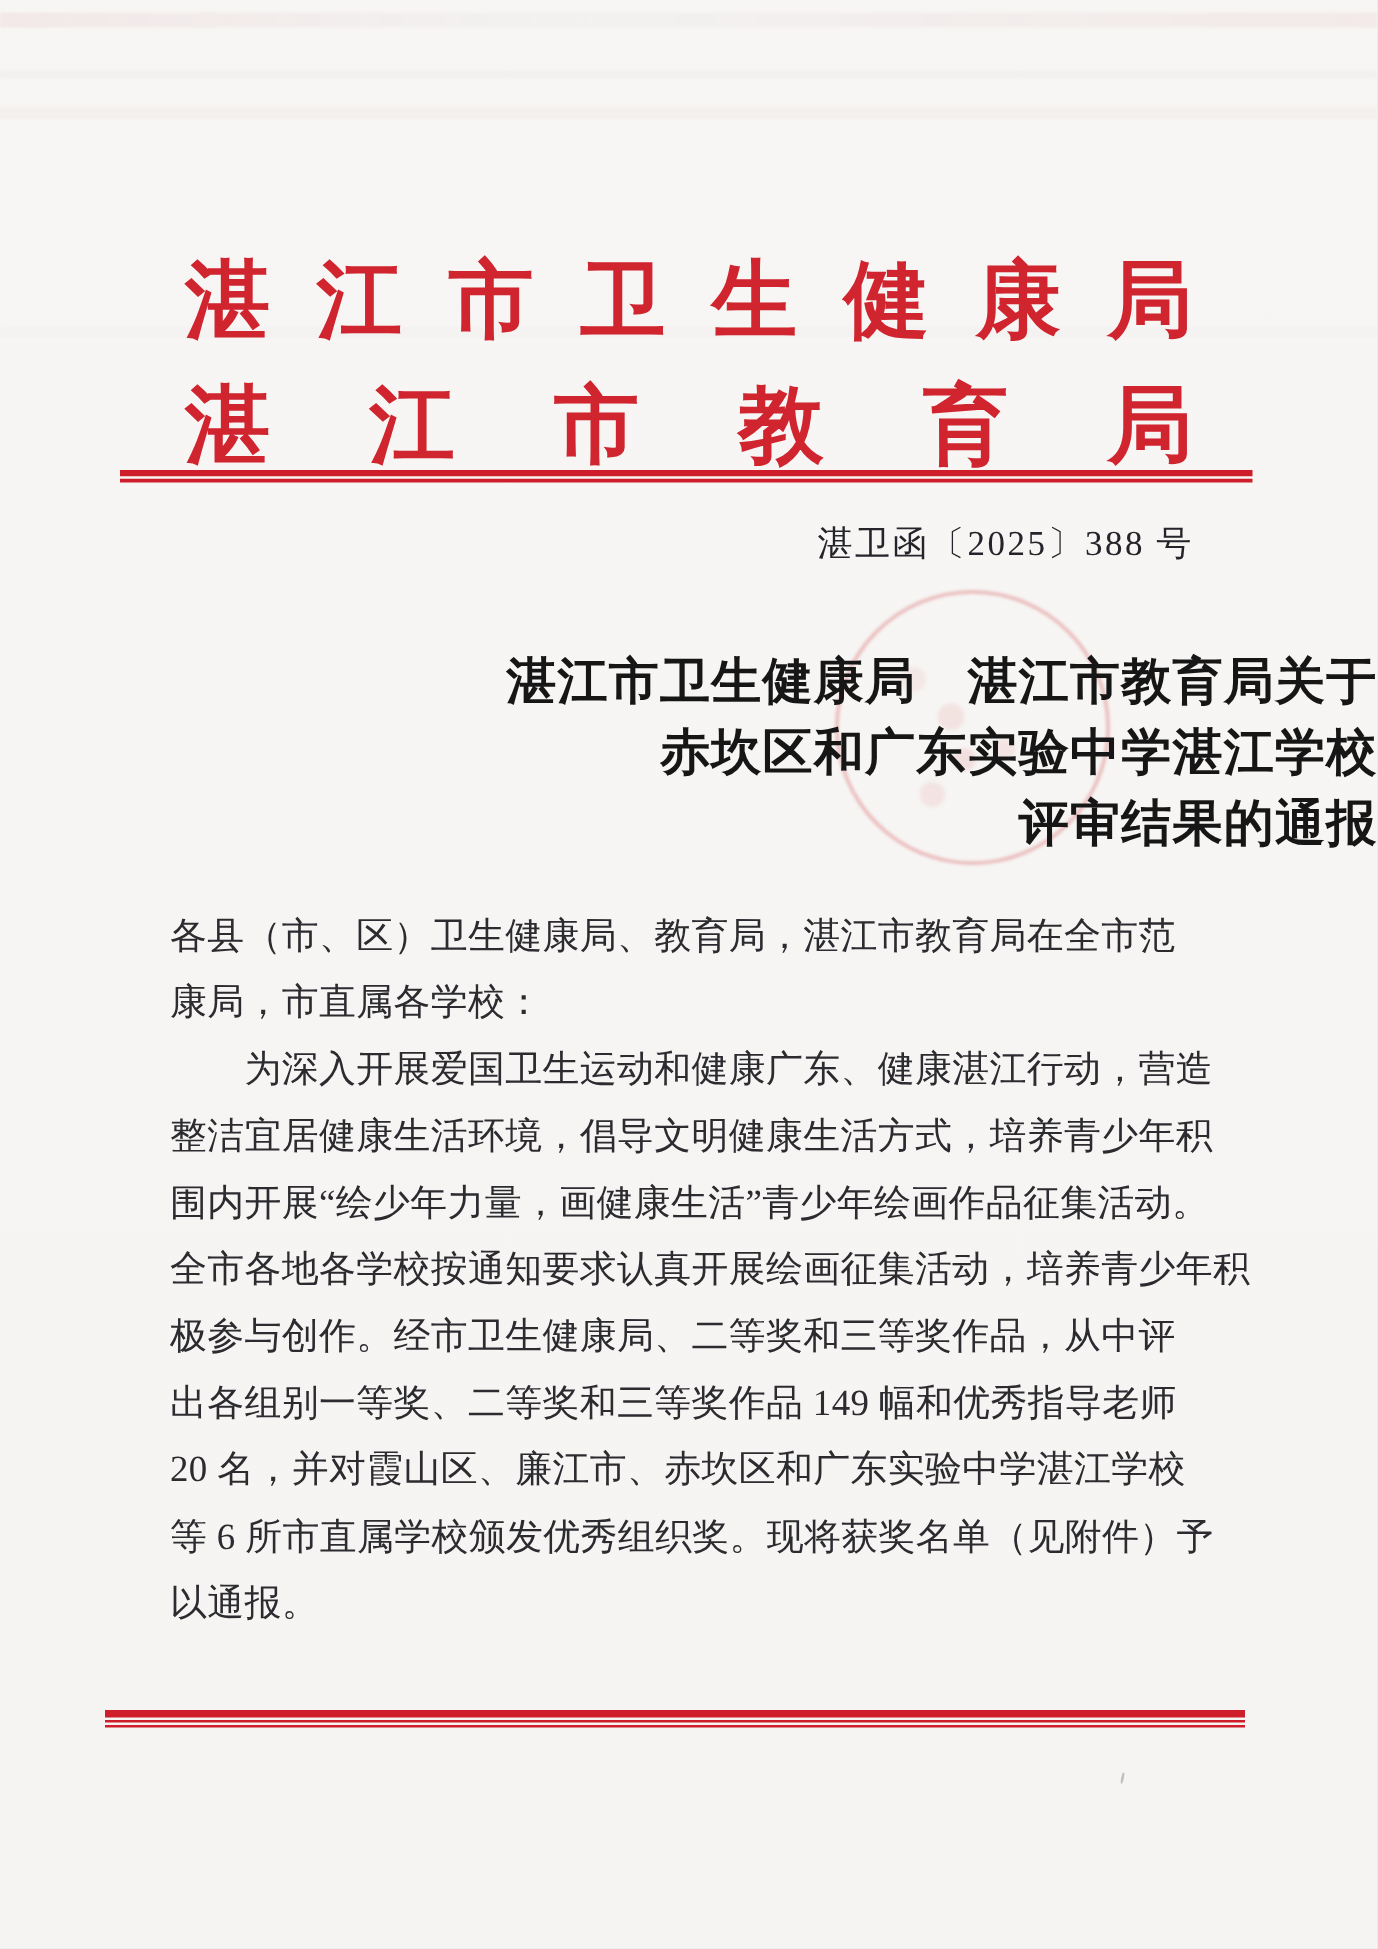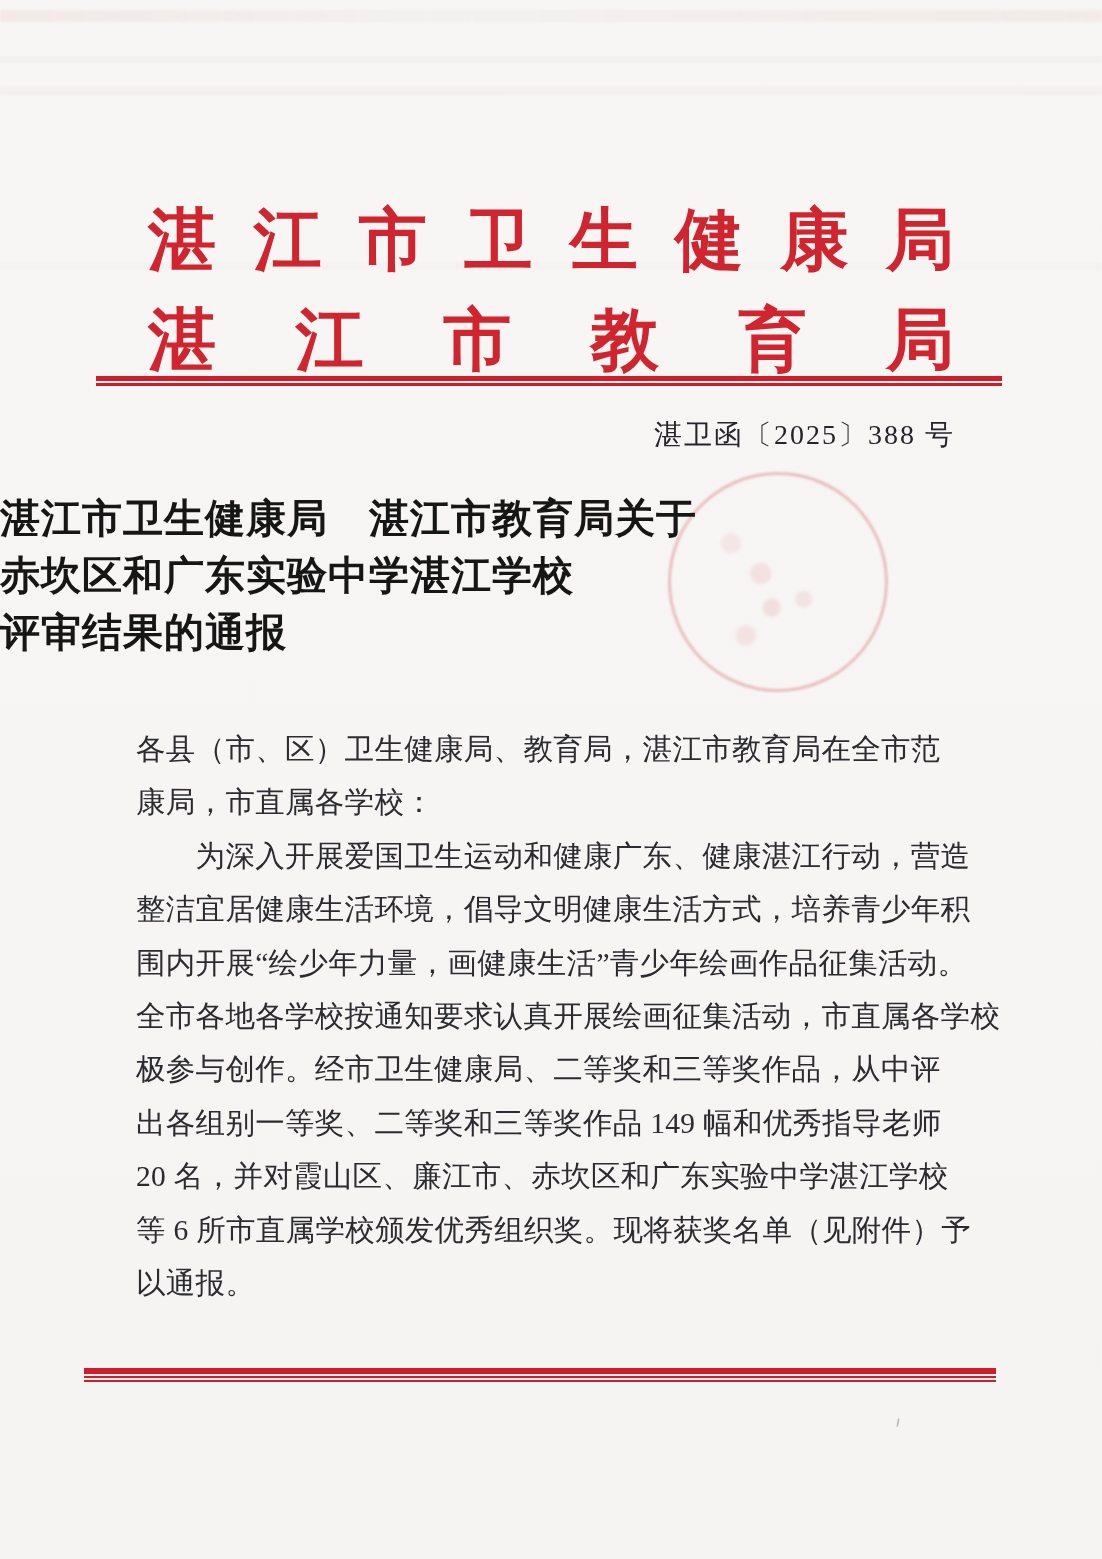--- a/index.html
+++ b/index.html
@@ -40,22 +40,22 @@
   .header-rule .bar-mid{height:2.5px;}
 
   .doc-number{
     position:absolute;top:396px;right:147px;
     font-size:28px;color:#24242a;letter-spacing:2px;
     font-family:"Liberation Serif","DejaVu Serif",serif;
     margin-top:20px;
   }
 
   .title-block{
-    position:absolute;left:0;top:490px;width:100%;
-    text-align:left;z-index:2;
+    position:absolute;left:0;top:516px;width:100%;
+    text-align:right;z-index:2;
   }
   .title-line{
     font-size:40px;line-height:57px;font-weight:700;
     color:#161616;letter-spacing:1px;
     font-family:"Liberation Serif","DejaVu Serif",serif;
   }
 
   
   .seal{
     position:absolute;left:668px;top:472px;width:214px;height:214px;
@@ -136,21 +136,21 @@
     <div class="title-line">赤坎区和广东实验中学湛江学校</div>
     <div class="title-line">评审结果的通报</div>
   </div>
 
   <div class="body-block">
     <div class="body-line">各县（市、区）卫生健康局、教育局，湛江市教育局在全市范</div>
     <div class="body-line">康局，市直属各学校：</div>
     <div class="body-line">　　为深入开展爱国卫生运动和健康广东、健康湛江行动，营造</div>
     <div class="body-line">整洁宜居健康生活环境，倡导文明健康生活方式，培养青少年积</div>
     <div class="body-line">围内开展“绘少年力量，画健康生活”青少年绘画作品征集活动。</div>
-    <div class="body-line">全市各地各学校按通知要求认真开展绘画征集活动，市直属各学校</div>
+    <div class="body-line">全市各地各学校按通知要求认真开展绘画征集活动，培养青少年积</div>
     <div class="body-line">极参与创作。经市卫生健康局、二等奖和三等奖作品，从中评</div>
     <div class="body-line">出各组别一等奖、二等奖和三等奖作品 149 幅和优秀指导老师</div>
     <div class="body-line">20 名，并对霞山区、廉江市、赤坎区和广东实验中学湛江学校</div>
     <div class="body-line">等 6 所市直属学校颁发优秀组织奖。现将获奖名单（见附件）予</div>
     <div class="body-line">以通报。</div>
   </div>
 
   <div class="rule footer-rule">
     <div class="bar-thick"></div>
     <div class="gap1"></div>

